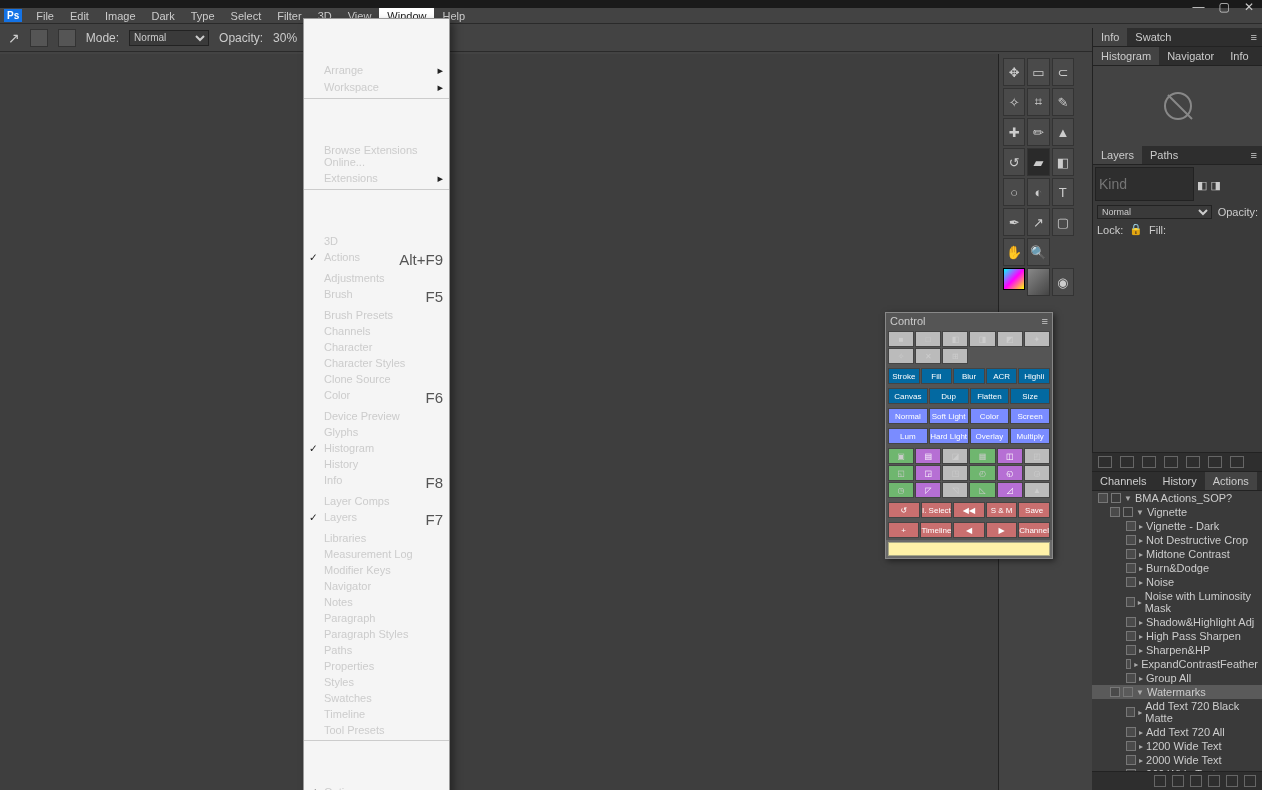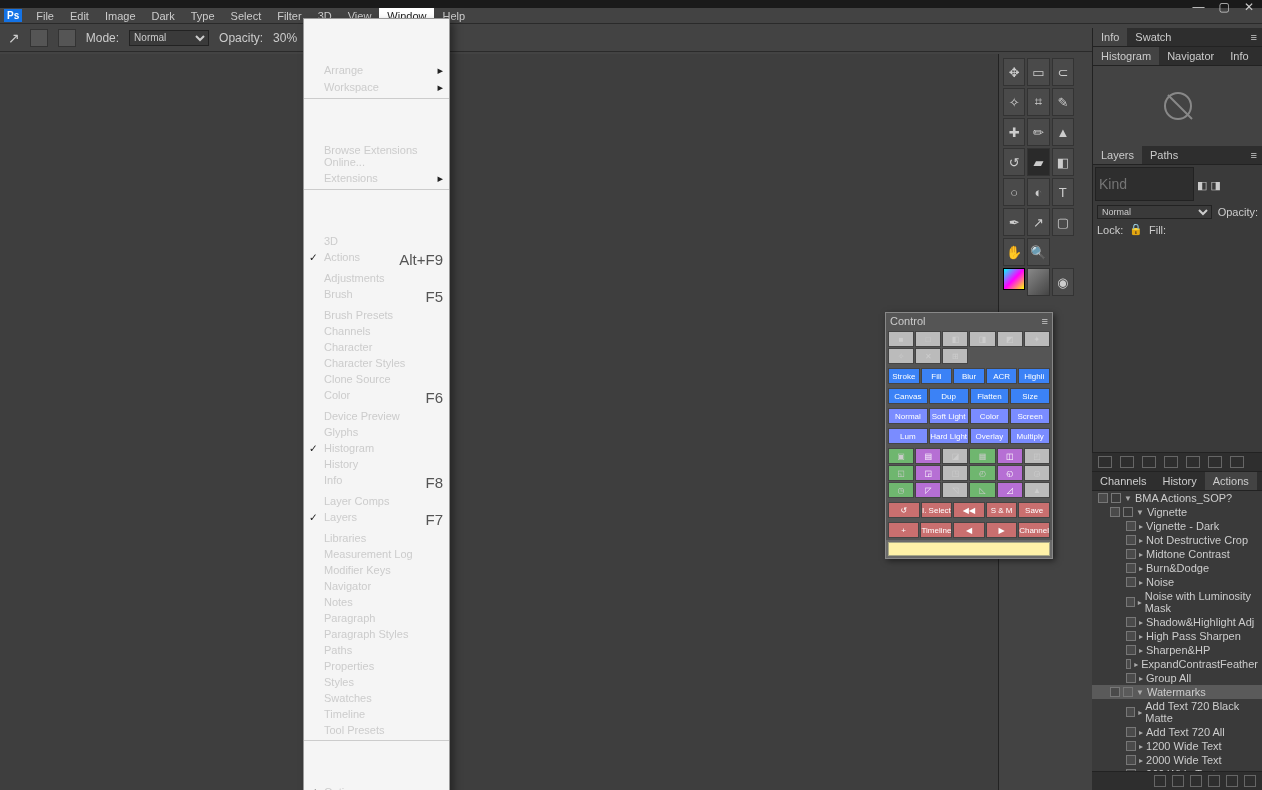--- a/index.html
+++ b/index.html
@@ -37,21 +37,21 @@
 .histo .circ::after{content:"";position:absolute;left:-3px;top:12px;width:34px;height:2px;background:#888;transform:rotate(45deg);}
 .layer-search { padding:2px;}
 .layer-search input { width:60%; background:#2e2e2e; border:1px solid #222; color:#ccc; font-size:14px; padding:8px 3px;}
 .layer-row { display:flex; gap:6px; padding:2px 4px; align-items:center;}
 .layer-row select { flex:1; background:#3a3a3a; border:1px solid #222; color:#ccc; font-size:9px;}
 .control-panel { position:absolute; left:885px; top:312px; width:168px; background:#6a6a6a; border:1px solid #888; z-index:50; box-shadow:2px 2px 6px rgba(0,0,0,.5);}
 .control-panel .titlebar2 { background:#555; padding:2px 4px; font-size:10px; display:flex; justify-content:space-between;}
 .control-panel .grid { display:grid; grid-template-columns:repeat(6,1fr); gap:1px; padding:2px; background:#555;}
 .control-panel .cell { height:16px; font-size:8px; text-align:center; line-height:16px; border:1px solid #444; cursor:pointer;}
 .cp-ico { background:#bbb;}
-.cp-gray{background:#3b82f6;color:#fff;}
+.cp-gray{background:#0369a1;color:#fff;}
 .cp-blue{background:#7a8cff;color:#fff;}
 .cp-mag{background:#b66fd4;color:#fff;}
 .cp-grn{background:#6fb66f;}
 .cp-red{background:#c96f6f;color:#fff;}
 .actions-panel { position:absolute; right:0; top:452px; width:170px; height:338px; background:#3a3a3a; border-top:1px solid #222; display:flex; flex-direction:column;}
 .actions-panel .toprow { display:flex; gap:8px; padding:3px 6px; background:#2e2e2e; border-bottom:1px solid #222;}
 .actions-panel .toprow .ic { width:14px; height:12px; border:1px solid #666; cursor:pointer;}
 .actions-tree { flex:1; overflow:auto; font-size:10px;}
 .actions-tree .row { display:flex; align-items:center; gap:3px; padding:1px 4px; cursor:pointer;}
 .actions-tree .row.lv0{padding-left:6px;} .actions-tree .row.lv1{padding-left:18px;} .actions-tree .row.lv2{padding-left:34px;}

